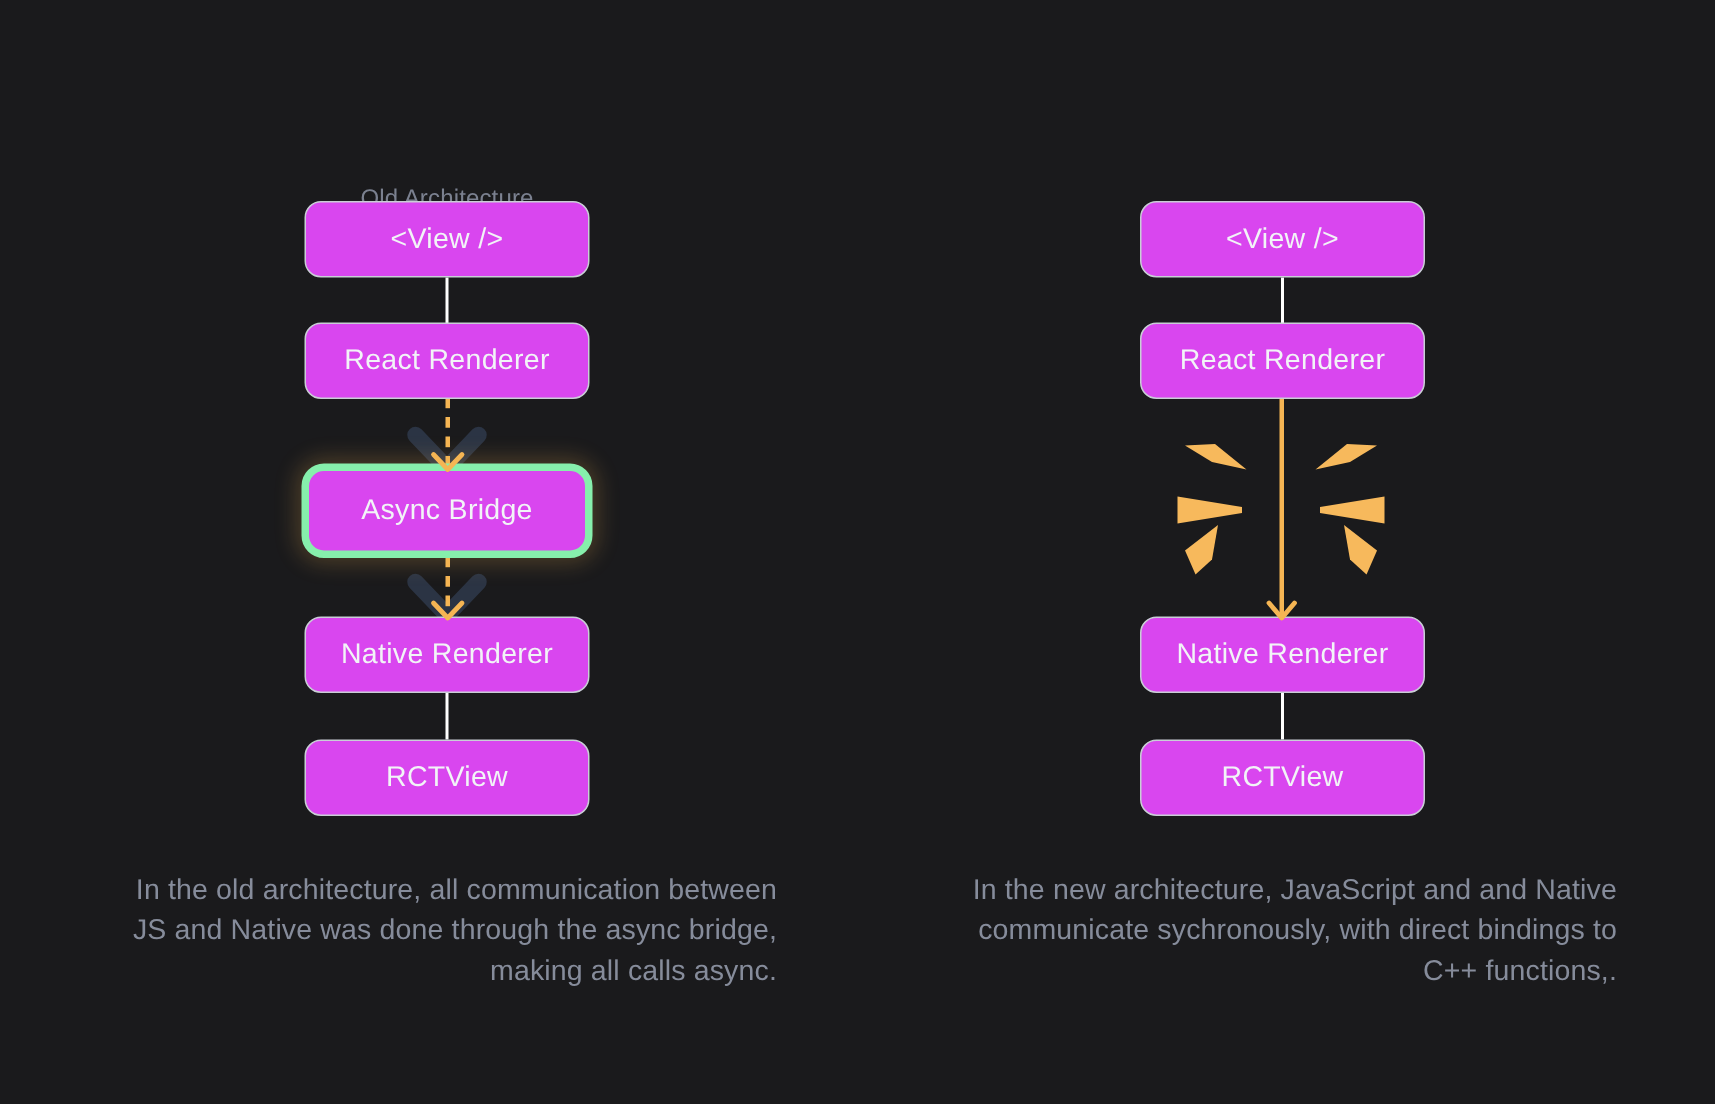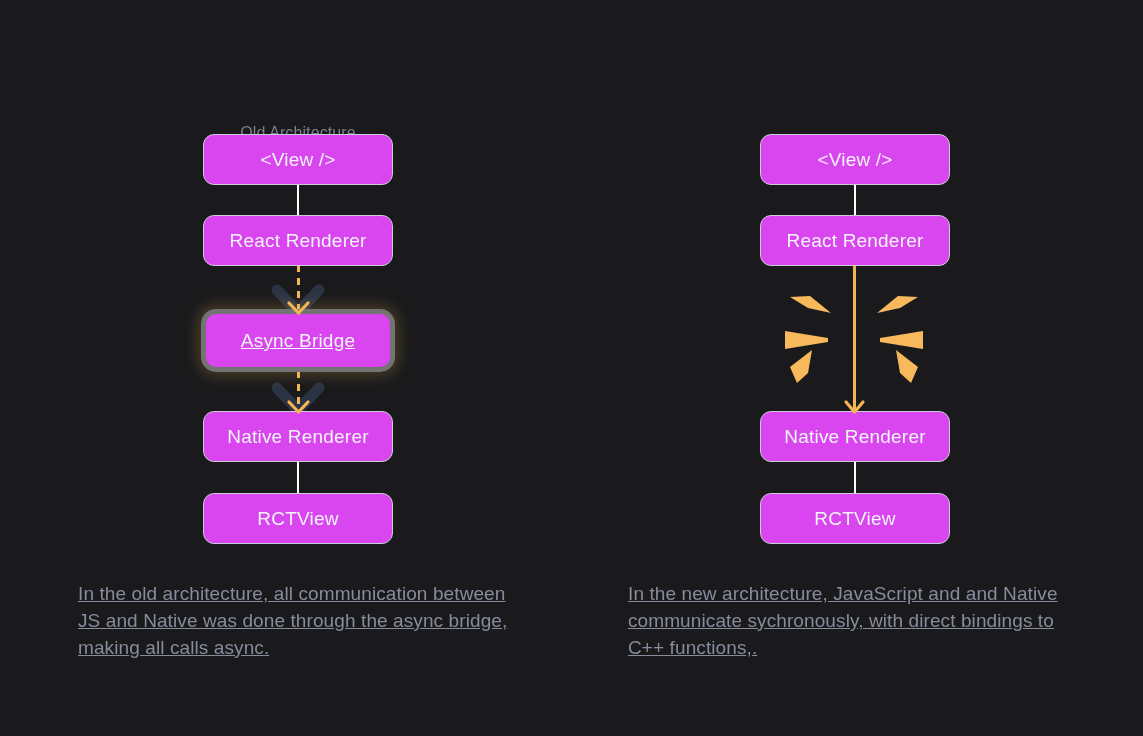--- a/index.html
+++ b/index.html
@@ -42,26 +42,25 @@
     align-items: center;
     justify-content: center;
     color: #f2f4f7;
     font-size: 19px;
     font-weight: 400;
     letter-spacing: 0.2px;
     white-space: nowrap;
     z-index: 3;
   }
   .node.highlight {
-    border: 5px solid #737373;
+    border: 5px solid #86efac;
     border-radius: 15px;
     width: 194px;
     height: 63px;
     box-shadow: 0 0 14px 4px rgba(248,180,80,0.22);
-    text-decoration: underline;
   }
 
   .col-old .node { left: 203px; }
   .col-new .node { left: 760px; }
 
   
   .conn {
     position: absolute;
     width: 2px;
     background: #ffffff;
@@ -104,23 +103,22 @@
   }
   .svg-layer.behind { z-index: 1; }
   .svg-layer.front  { z-index: 4; }
 
   
   .caption {
     position: absolute;
     font-size: 19px;
     line-height: 27px;
     color: #868c9b;
-    text-align: left;
+    text-align: right;
     letter-spacing: 0.1px;
-    text-decoration: underline;
   }
   #caption-old { left: 78px; width: 440px; top: 580px; }
   #caption-new { left: 628px; width: 450px; top: 580px; }
 </style>
 </head>
 <body>
 
 <div id="canvas">
 
   <div class="col-title" id="title-old">Old Architecture</div>

